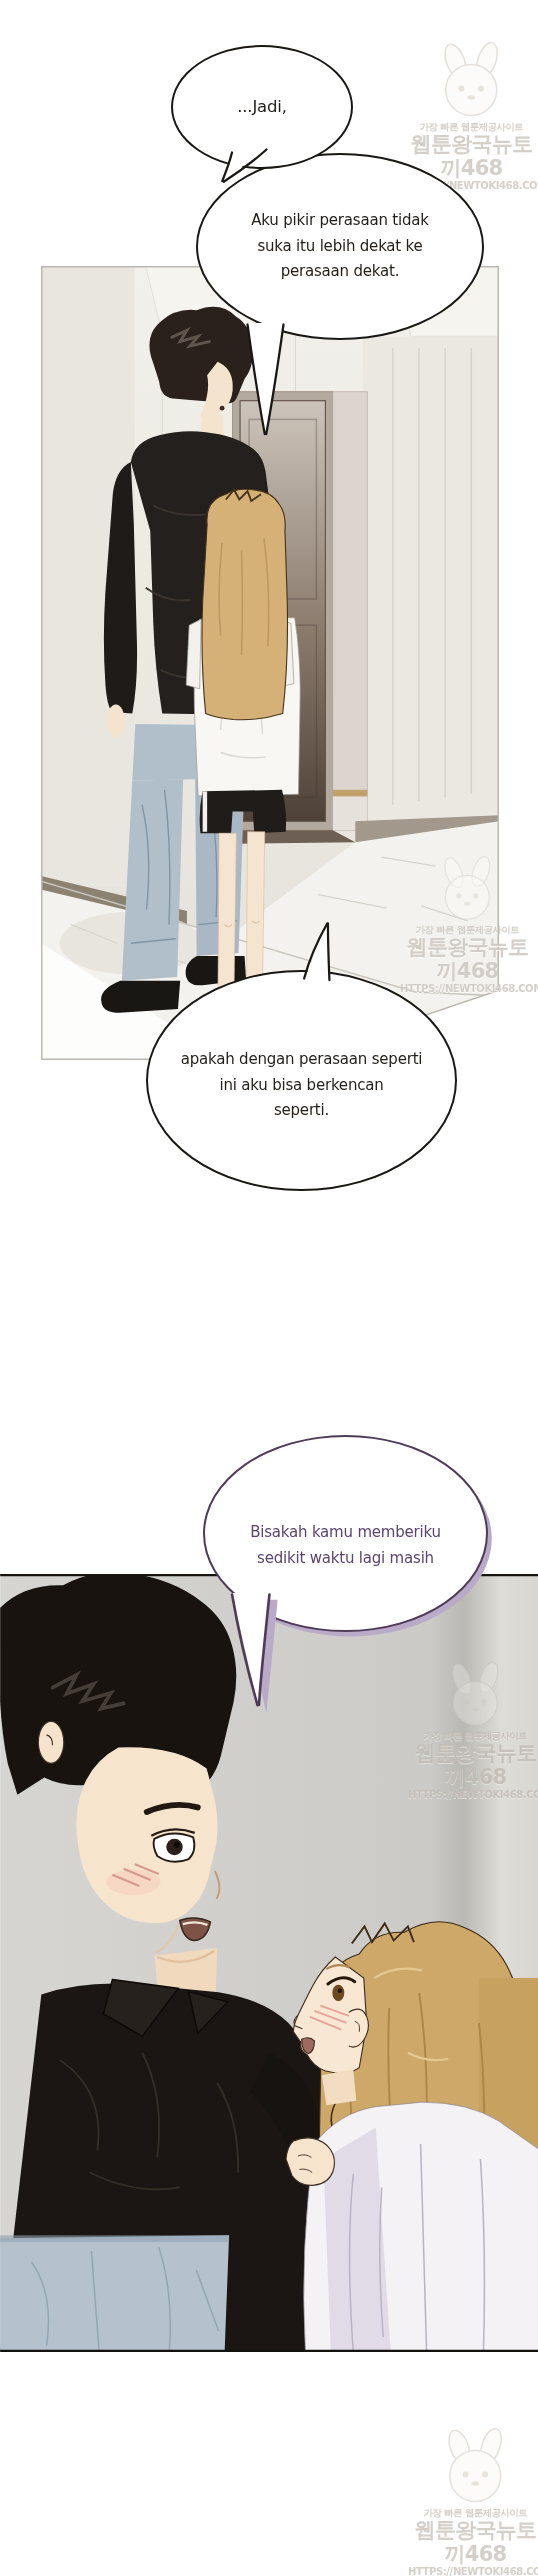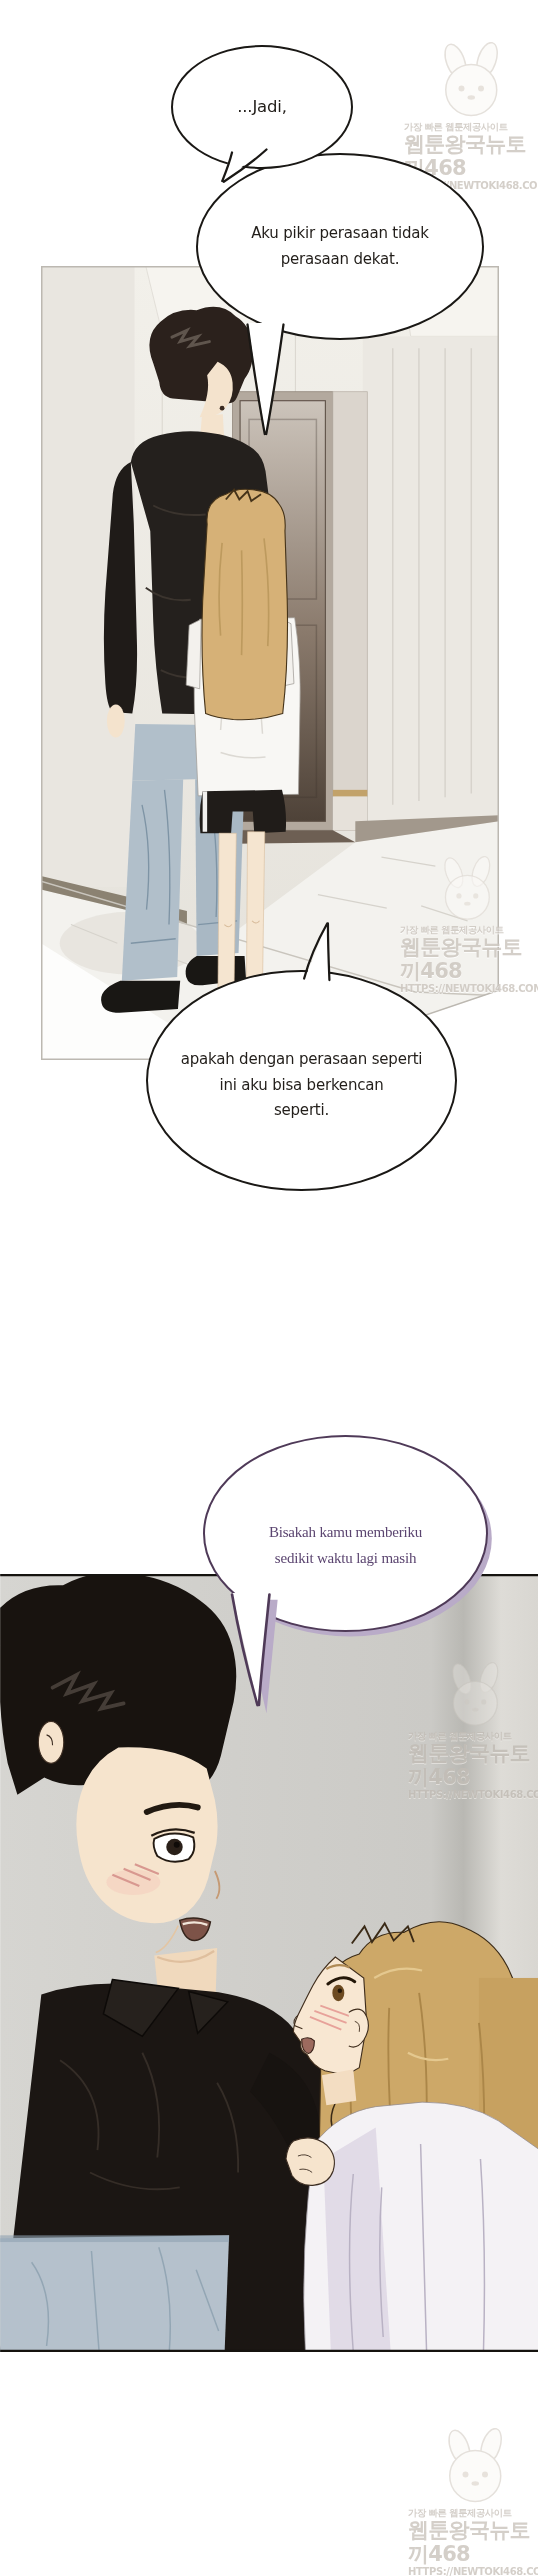--- a/index.html
+++ b/index.html
@@ -10,25 +10,25 @@
   .bubble{position:absolute;background:#fff;border:2.2px solid #1a1815;border-radius:50%;
           display:flex;align-items:center;justify-content:center;text-align:center;z-index:32;}
   .bubble .txt{font-size:15px;line-height:25.4px;color:#221e1a;font-weight:500;letter-spacing:-0.2px;width:100%;}
   .bubble .txt span{display:block;}
   #bubble-1{left:171px;top:45px;width:178px;height:120px;z-index:34;}
   #bubble-1 .txt{font-size:16.5px;}
   #bubble-2{left:196px;top:153px;width:284px;height:183px;z-index:33;}
   #bubble-3{left:146px;top:970px;width:307px;height:217px;}
   #bubble-3 .txt{transform:translateY(4.5px);}
   #bubble-4{left:203px;top:1435px;width:281px;height:193px;border:2.6px solid #4f3a58;
-            box-shadow:4.5px 5.2px 0 -0.7px #b9abc8;font-family:Liberation Serif, serif;}
+            box-shadow:4.5px 5.2px 0 -0.7px #b9abc8;}
   #bubble-4 .txt{color:#5b4570;transform:translateY(12px);}
   .tail{position:absolute;z-index:35;}
   
-  .wm{position:absolute;width:135px;z-index:20;color:#cdc7c0;
+  .wm{position:absolute;width:135px;text-align:center;z-index:20;color:#cdc7c0;
       text-shadow:0 0.7px 0 rgba(255,255,255,.9);font-weight:bold;line-height:1.15;
       letter-spacing:-0.4px;opacity:.85;}
   .wm .wm-l1{font-size:9.3px;}
   .wm .wm-l2{font-size:21px;letter-spacing:-0.7px;}
   .wm .wm-l3{font-size:10px;letter-spacing:-0.4px;}
   .wm svg{display:block;margin:0 auto 1.5px auto;}
 </style>
 </head>
 <body>
 
@@ -256,20 +256,21 @@
         </g>
     </svg>
     <div class="wm-l1">가장 빠른 웹툰제공사이트</div>
     <div class="wm-l2">웹툰왕국뉴토끼468</div>
     <div class="wm-l3">HTTPS://NEWTOKI468.COM</div>
   </div>
 
   <div class="bubble" id="bubble-2">
     <div class="txt">
       <span>Aku pikir perasaan tidak</span>
+      <span>suka itu lebih dekat ke</span>
       <span>perasaan dekat.</span>
     </div>
   </div>
   <svg class="tail" style="left:243px;top:323px;" width="45" height="117" viewBox="0 0 60 156">
     <polygon points="6,0 54,0 30,150" fill="#fff"></polygon>
     <path d="M6,2 C14,60 22,110 29,148 M54,2 C46,60 38,110 31,148" stroke="#1a1815" stroke-width="3" fill="none" stroke-linecap="round"></path>
   </svg>
 
   <div class="bubble" id="bubble-1">
     <div class="txt">

